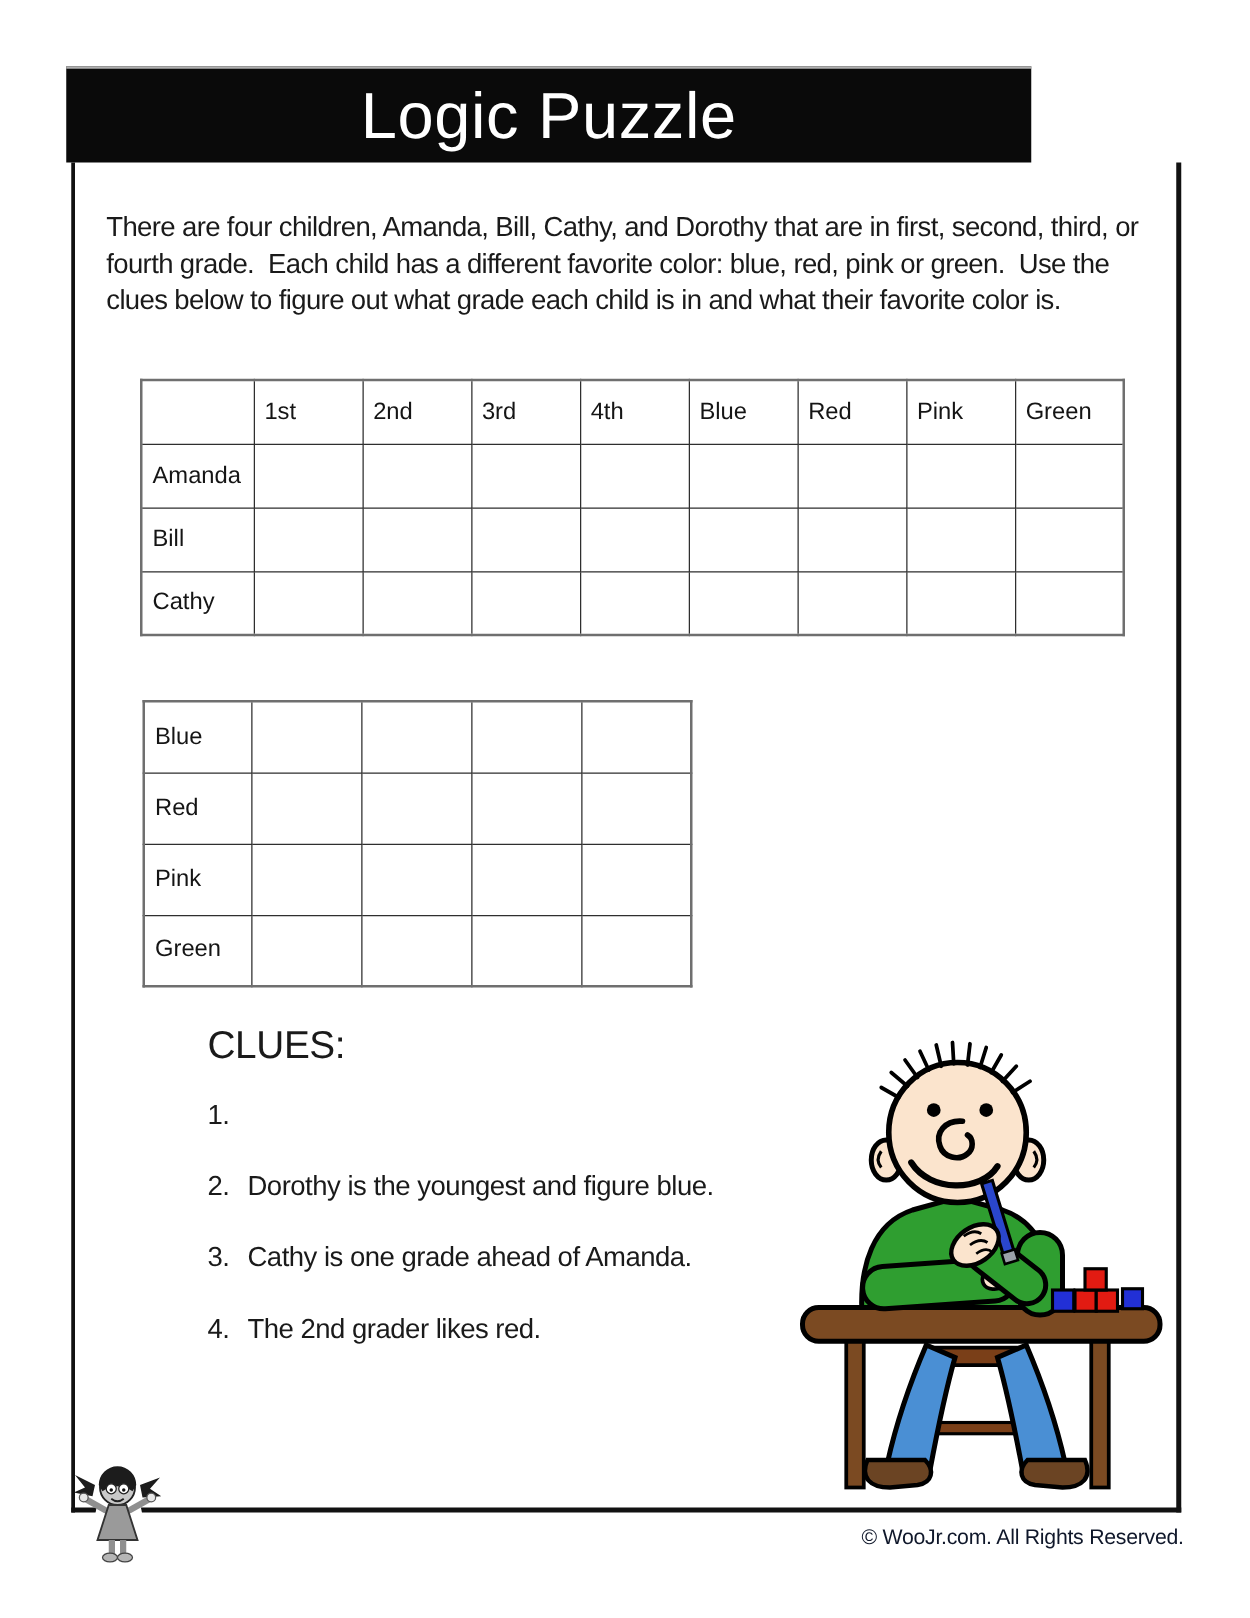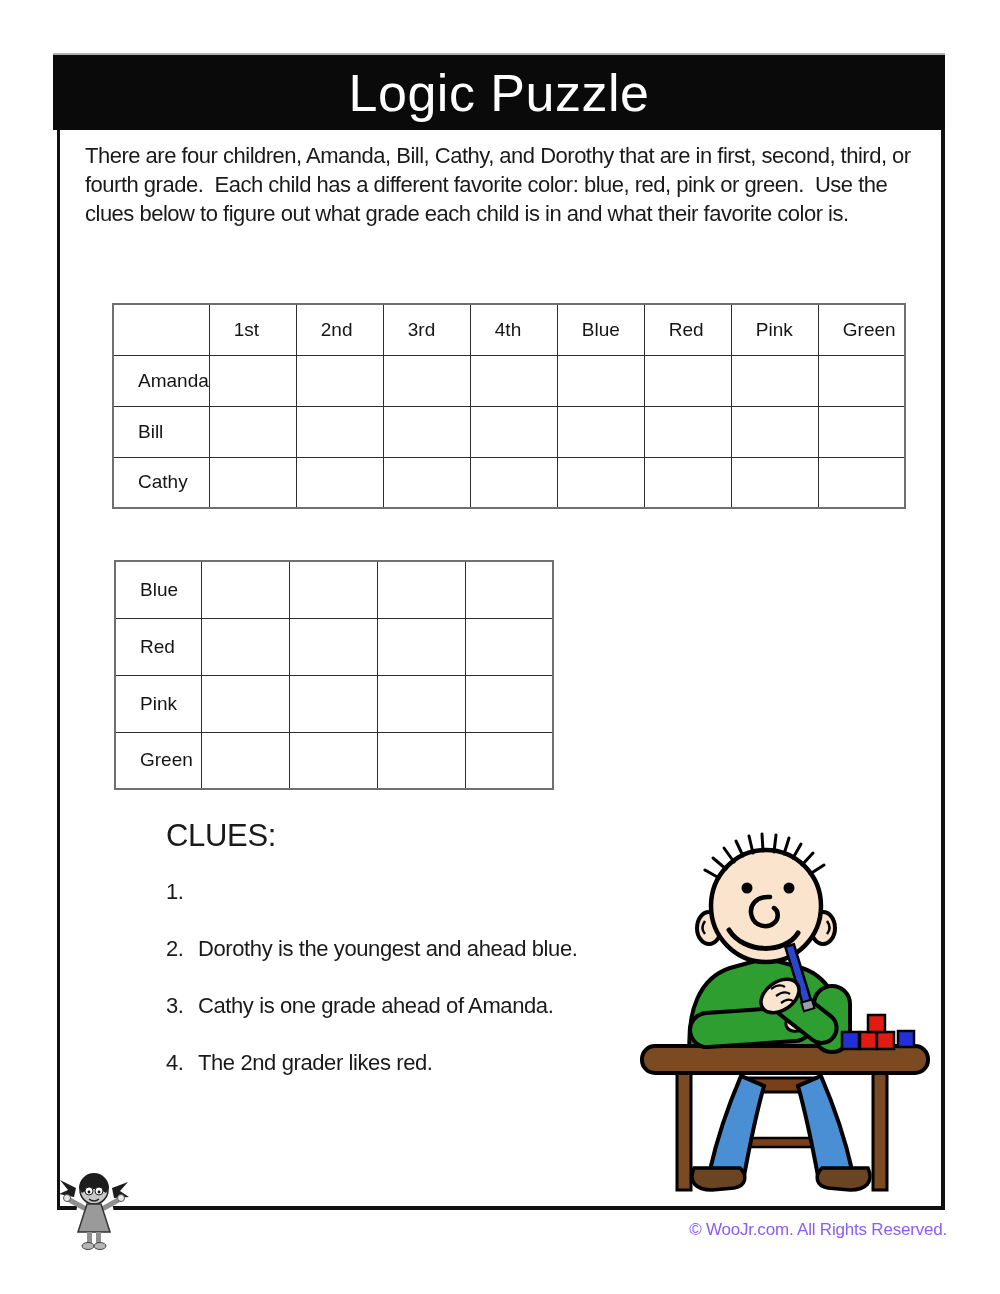--- a/index.html
+++ b/index.html
@@ -2,61 +2,61 @@
 <html><head>
 <meta charset="utf-8">
 <style>
   * { margin:0; padding:0; box-sizing:border-box; }
   html,body { background:#ffffff; }
   body {
     width:1000px; height:1294px; position:relative;
     font-family:"Liberation Sans", sans-serif; color:#1a1a1a;
   }
   .title-bar {
-    position:absolute; left:53px; top:53px; width:892px; height:77px;
+    position:absolute; left:53px; top:53px; width:772px; height:77px;
     background:#0a0a0a; border-top:2px solid #b0b0b0;
     display:flex; align-items:center; justify-content:center;
   }
   .title-bar h1 {
     color:#ffffff; font-size:52px; font-weight:400; letter-spacing:0.5px;
   }
   .content-box {
     position:absolute; left:57px; top:130px; width:888px; height:1080px;
     border-left:3px solid #111; border-right:4px solid #111; border-bottom:4px solid #111;
   }
   .intro {
-    position:absolute; left:85px; top:141px; width:852px;
+    position:absolute; left:85px; top:167px; width:852px;
     font-size:22px; line-height:29px; letter-spacing:-0.5px; white-space:pre-wrap;
   }
   table.grid-table {
     position:absolute; border-collapse:collapse; table-layout:fixed;
     border:2px solid #6f6f6f; background:#fff;
   }
   table.grid-table td { border:1.2px solid #2e2e2e; vertical-align:middle; }
   .t1 { left:112px; top:303px; }
   .t1 tr { height:51px; }
   .t2 { left:114px; top:560px; }
   .t2 tr { height:57px; }
-  td.lbl, td.hdr { font-size:19px; padding-left:24px; text-align:left; color:#151515; }
+  td.lbl, td.hdr { font-size:19px; padding-left:8px; text-align:left; color:#151515; }
   .clues-heading {
     position:absolute; left:166px; top:822px; font-size:31px; line-height:28px;
     letter-spacing:-0.3px;
   }
   .clues-list { position:absolute; left:166px; top:878px; width:560px; }
   .clue-item {
     display:flex; margin-bottom:29px; font-size:22px; line-height:28px;
     letter-spacing:-0.4px;
   }
   .clue-num { width:24px; flex:0 0 24px; }
   .clue-text { padding-left:8px; white-space:nowrap; }
   .boy-illustration { position:absolute; left:628px; top:826px; width:305px; height:372px; }
   .mascot { position:absolute; left:58px; top:1166px; width:72px; height:88px; }
   .footer {
     position:absolute; left:497px; top:1220px; width:450px; text-align:right;
-    font-size:17px; letter-spacing:-0.2px; color:#8b5cf6;
+    font-size:17px; letter-spacing:-0.2px; color:#0f172a;
   }
 </style>
 </head>
 <body>
 
 <div class="title-bar">
   <h1>Logic Puzzle</h1>
 </div>
 
 <div class="content-box"></div>
@@ -164,21 +164,21 @@
   </table>
 
 <div class="clues-heading">CLUES:</div>
 
 <div class="clues-list">
   <div class="clue-item">
     <span class="clue-num">1.</span>
   </div>
   <div class="clue-item">
     <span class="clue-num">2.</span>
-    <span class="clue-text">Dorothy is the youngest and ahead blue.</span>
+    <span class="clue-text">Dorothy is the youngest and figure blue.</span>
   </div>
   <div class="clue-item">
     <span class="clue-num">3.</span>
     <span class="clue-text">Cathy is one grade ahead of Amanda.</span>
   </div>
   <div class="clue-item">
     <span class="clue-num">4.</span>
     <span class="clue-text">The 2nd grader likes red.</span>
   </div>
 </div>

